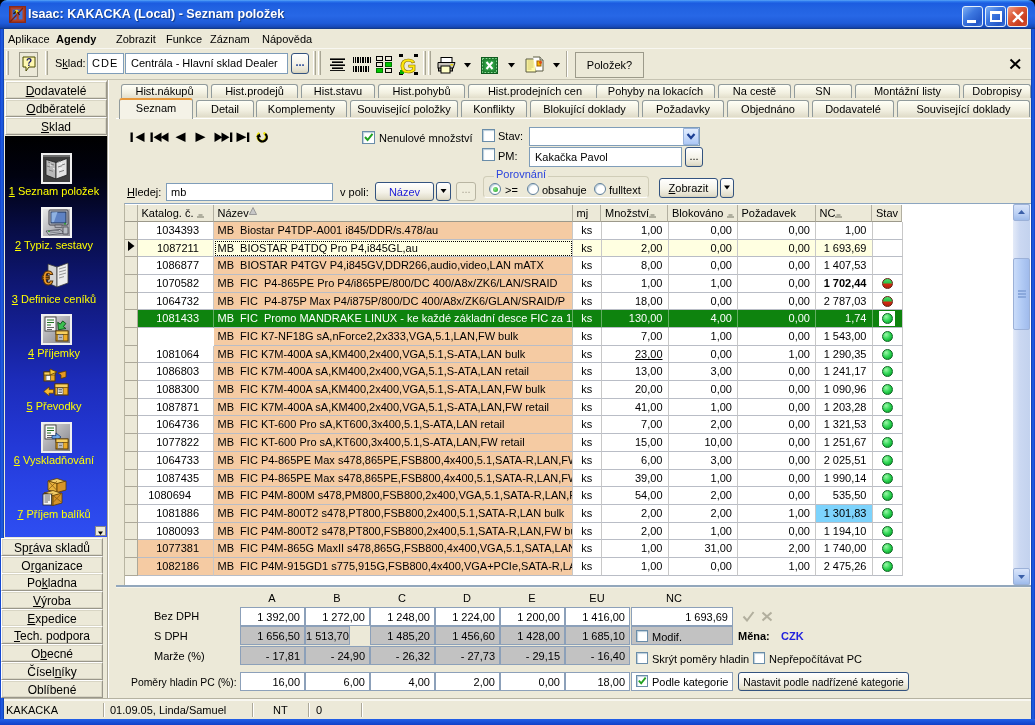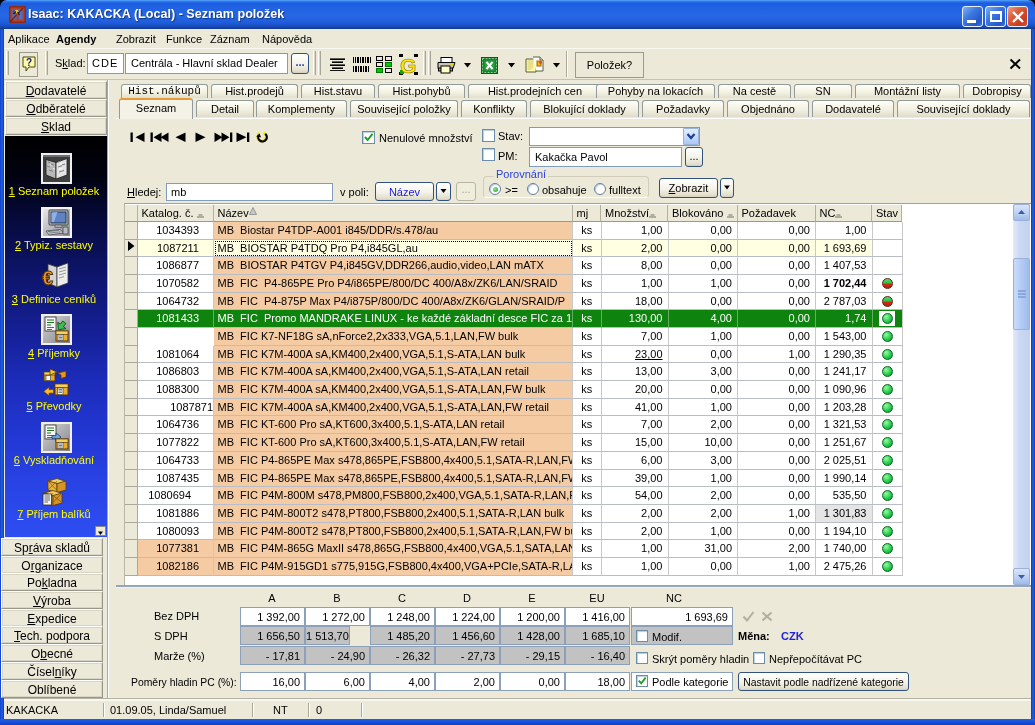--- a/index.html
+++ b/index.html
@@ -299,21 +299,21 @@
 <div class="a" style="left:108px;top:80px;width:1px;height:621px;background:#fff;"></div>
 <div class="a" style="left:109px;top:204px;width:7px;height:381px;background:#ECE9D8;border:1px solid #C8C5B2;border-top:none;border-bottom:none;"></div>
 <div class="a" style="left:112px;top:277px;width:2px;height:145px;background-image:repeating-linear-gradient(180deg,#8a8a7a 0 2px,transparent 2px 5px);"></div>
 <svg class="a" style="left:109px;top:266px" width="7" height="8" viewBox="0 0 7 8">
     <path d="M6 0 v8 l-5 -4 z" fill="#2A50C8"></path>
   </svg>
 <svg class="a" style="left:109px;top:424px" width="7" height="8" viewBox="0 0 7 8">
     <path d="M6 0 v8 l-5 -4 z" fill="#2A50C8"></path>
   </svg>
 <div class="a" style="left:109px;top:80px;width:922px;height:621px;background:#ECE9D8;"></div>
-<div class="a tab1" style="left:121px;width:87px;font-family:Liberation Mono, monospace;">Hist.nákupů</div>
+<div class="a tab1" style="left:121px;width:87px;">Hist.nákupů</div>
 <div class="a tab1" style="left:211px;width:87px;">Hist.prodejů</div>
 <div class="a tab1" style="left:301px;width:74px;">Hist.stavu</div>
 <div class="a tab1" style="left:378px;width:87px;">Hist.pohybů</div>
 <div class="a tab1" style="left:468px;width:134px;">Hist.prodejních cen</div>
 <div class="a tab1" style="left:596px;width:119px;">Pohyby na lokacích</div>
 <div class="a tab1" style="left:718px;width:73px;">Na cestě</div>
 <div class="a tab1" style="left:794px;width:58px;">SN</div>
 <div class="a tab1" style="left:855px;width:105px;">Montážní listy</div>
 <div class="a tab1" style="left:963px;width:68px;">Dobropisy</div>
 <div class="a tab2" style="left:196px;width:58px;">Detail</div>
@@ -508,21 +508,21 @@
 <div class="a cell" style="left:214.0px;top:381px;width:359.0px;height:18px;background:#F5CBA3;color:#000;border-bottom:1px solid #B9BDC6;border-right:1px solid #C8C8C8;padding-left:3.5px;">MB  FIC K7M-400A sA,KM400,2x400,VGA,5.1,S-ATA,LAN,FW bulk</div>
 <div class="a cell" style="left:573.0px;top:381px;width:28.5px;height:18px;background:#fff;color:#000;border-bottom:1px solid #B9BDC6;border-right:1px solid #C8C8C8;text-align:center;">ks</div>
 <div class="a cell" style="left:601.5px;top:381px;width:67px;height:18px;background:#fff;color:#000;border-bottom:1px solid #B9BDC6;border-right:1px solid #C8C8C8;text-align:right;padding-right:5px;">20,00</div>
 <div class="a cell" style="left:668.5px;top:381px;width:69.5px;height:18px;background:#fff;color:#000;border-bottom:1px solid #B9BDC6;border-right:1px solid #C8C8C8;text-align:right;padding-right:5px;">0,00</div>
 <div class="a cell" style="left:738.0px;top:381px;width:78.0px;height:18px;background:#fff;color:#000;border-bottom:1px solid #B9BDC6;border-right:1px solid #C8C8C8;text-align:right;padding-right:5px;">0,00</div>
 <div class="a cell" style="left:816.0px;top:381px;width:56.5px;height:18px;background:#fff;color:#000;border-bottom:1px solid #B9BDC6;border-right:1px solid #C8C8C8;text-align:right;padding-right:5px;">1 090,96</div>
 <div class="a" style="left:872.5px;top:381px;width:30px;height:18px;background:#fff;border-bottom:1px solid #B9BDC6;border-right:1px solid #C8C8C8;">
     <div class="a dot" style="left:9px;top:3px;"></div>
   </div>
 <div class="a" style="left:125px;top:399px;width:12.5px;height:17px;background:#ECE9D8;border-right:1px solid #ACA899;border-bottom:1px solid #ACA899;"></div>
-<div class="a cell" style="left:138.0px;top:399px;width:76.0px;height:17px;background:#fff;color:#000;border-bottom:1px solid #B9BDC6;border-right:1px solid #C8C8C8;text-align:right;padding-right:0;">1087871</div>
+<div class="a cell" style="left:138.0px;top:399px;width:76.0px;height:17px;background:#fff;color:#000;border-bottom:1px solid #B9BDC6;border-right:1px solid #C8C8C8;text-align:right;padding-right:14px;">1087871</div>
 <div class="a cell" style="left:214.0px;top:399px;width:359.0px;height:17px;background:#F5CBA3;color:#000;border-bottom:1px solid #B9BDC6;border-right:1px solid #C8C8C8;padding-left:3.5px;">MB  FIC K7M-400A sA,KM400,2x400,VGA,5.1,S-ATA,LAN,FW retail</div>
 <div class="a cell" style="left:573.0px;top:399px;width:28.5px;height:17px;background:#fff;color:#000;border-bottom:1px solid #B9BDC6;border-right:1px solid #C8C8C8;text-align:center;">ks</div>
 <div class="a cell" style="left:601.5px;top:399px;width:67px;height:17px;background:#fff;color:#000;border-bottom:1px solid #B9BDC6;border-right:1px solid #C8C8C8;text-align:right;padding-right:5px;">41,00</div>
 <div class="a cell" style="left:668.5px;top:399px;width:69.5px;height:17px;background:#fff;color:#000;border-bottom:1px solid #B9BDC6;border-right:1px solid #C8C8C8;text-align:right;padding-right:5px;">1,00</div>
 <div class="a cell" style="left:738.0px;top:399px;width:78.0px;height:17px;background:#fff;color:#000;border-bottom:1px solid #B9BDC6;border-right:1px solid #C8C8C8;text-align:right;padding-right:5px;">0,00</div>
 <div class="a cell" style="left:816.0px;top:399px;width:56.5px;height:17px;background:#fff;color:#000;border-bottom:1px solid #B9BDC6;border-right:1px solid #C8C8C8;text-align:right;padding-right:5px;">1 203,28</div>
 <div class="a" style="left:872.5px;top:399px;width:30px;height:17px;background:#fff;border-bottom:1px solid #B9BDC6;border-right:1px solid #C8C8C8;">
     <div class="a dot" style="left:9px;top:3px;"></div>
   </div>
 <div class="a" style="left:125px;top:416px;width:12.5px;height:18px;background:#ECE9D8;border-right:1px solid #ACA899;border-bottom:1px solid #ACA899;"></div>
@@ -580,21 +580,21 @@
 <div class="a" style="left:872.5px;top:487px;width:30px;height:18px;background:#fff;border-bottom:1px solid #B9BDC6;border-right:1px solid #C8C8C8;">
     <div class="a dot" style="left:9px;top:3px;"></div>
   </div>
 <div class="a" style="left:125px;top:505px;width:12.5px;height:18px;background:#ECE9D8;border-right:1px solid #ACA899;border-bottom:1px solid #ACA899;"></div>
 <div class="a cell" style="left:138.0px;top:505px;width:76.0px;height:18px;background:#fff;color:#000;border-bottom:1px solid #B9BDC6;border-right:1px solid #C8C8C8;text-align:right;padding-right:14px;">1081886</div>
 <div class="a cell" style="left:214.0px;top:505px;width:359.0px;height:18px;background:#F5CBA3;color:#000;border-bottom:1px solid #B9BDC6;border-right:1px solid #C8C8C8;padding-left:3.5px;">MB  FIC P4M-800T2 s478,PT800,FSB800,2x400,5.1,SATA-R,LAN bulk</div>
 <div class="a cell" style="left:573.0px;top:505px;width:28.5px;height:18px;background:#fff;color:#000;border-bottom:1px solid #B9BDC6;border-right:1px solid #C8C8C8;text-align:center;">ks</div>
 <div class="a cell" style="left:601.5px;top:505px;width:67px;height:18px;background:#fff;color:#000;border-bottom:1px solid #B9BDC6;border-right:1px solid #C8C8C8;text-align:right;padding-right:5px;">2,00</div>
 <div class="a cell" style="left:668.5px;top:505px;width:69.5px;height:18px;background:#fff;color:#000;border-bottom:1px solid #B9BDC6;border-right:1px solid #C8C8C8;text-align:right;padding-right:5px;">2,00</div>
 <div class="a cell" style="left:738.0px;top:505px;width:78.0px;height:18px;background:#fff;color:#000;border-bottom:1px solid #B9BDC6;border-right:1px solid #C8C8C8;text-align:right;padding-right:5px;">1,00</div>
-<div class="a cell" style="left:816.0px;top:505px;width:56.5px;height:18px;background:#e5e5e5;color:#000;border-bottom:1px solid #B9BDC6;border-right:1px solid #C8C8C8;text-align:right;padding-right:5px;">1 301,83</div>
+<div class="a cell" style="left:816.0px;top:505px;width:56.5px;height:18px;background:#7dd3fc;color:#000;border-bottom:1px solid #B9BDC6;border-right:1px solid #C8C8C8;text-align:right;padding-right:5px;">1 301,83</div>
 <div class="a" style="left:872.5px;top:505px;width:30px;height:18px;background:#fff;border-bottom:1px solid #B9BDC6;border-right:1px solid #C8C8C8;">
     <div class="a dot" style="left:9px;top:3px;"></div>
   </div>
 <div class="a" style="left:125px;top:523px;width:12.5px;height:17px;background:#ECE9D8;border-right:1px solid #ACA899;border-bottom:1px solid #ACA899;"></div>
 <div class="a cell" style="left:138.0px;top:523px;width:76.0px;height:17px;background:#fff;color:#000;border-bottom:1px solid #B9BDC6;border-right:1px solid #C8C8C8;text-align:right;padding-right:14px;">1080093</div>
 <div class="a cell" style="left:214.0px;top:523px;width:359.0px;height:17px;background:#F5CBA3;color:#000;border-bottom:1px solid #B9BDC6;border-right:1px solid #C8C8C8;padding-left:3.5px;">MB  FIC P4M-800T2 s478,PT800,FSB800,2x400,5.1,SATA-R,LAN,FW bul</div>
 <div class="a cell" style="left:573.0px;top:523px;width:28.5px;height:17px;background:#fff;color:#000;border-bottom:1px solid #B9BDC6;border-right:1px solid #C8C8C8;text-align:center;">ks</div>
 <div class="a cell" style="left:601.5px;top:523px;width:67px;height:17px;background:#fff;color:#000;border-bottom:1px solid #B9BDC6;border-right:1px solid #C8C8C8;text-align:right;padding-right:5px;">2,00</div>
 <div class="a cell" style="left:668.5px;top:523px;width:69.5px;height:17px;background:#fff;color:#000;border-bottom:1px solid #B9BDC6;border-right:1px solid #C8C8C8;text-align:right;padding-right:5px;">1,00</div>
 <div class="a cell" style="left:738.0px;top:523px;width:78.0px;height:17px;background:#fff;color:#000;border-bottom:1px solid #B9BDC6;border-right:1px solid #C8C8C8;text-align:right;padding-right:5px;">0,00</div>

